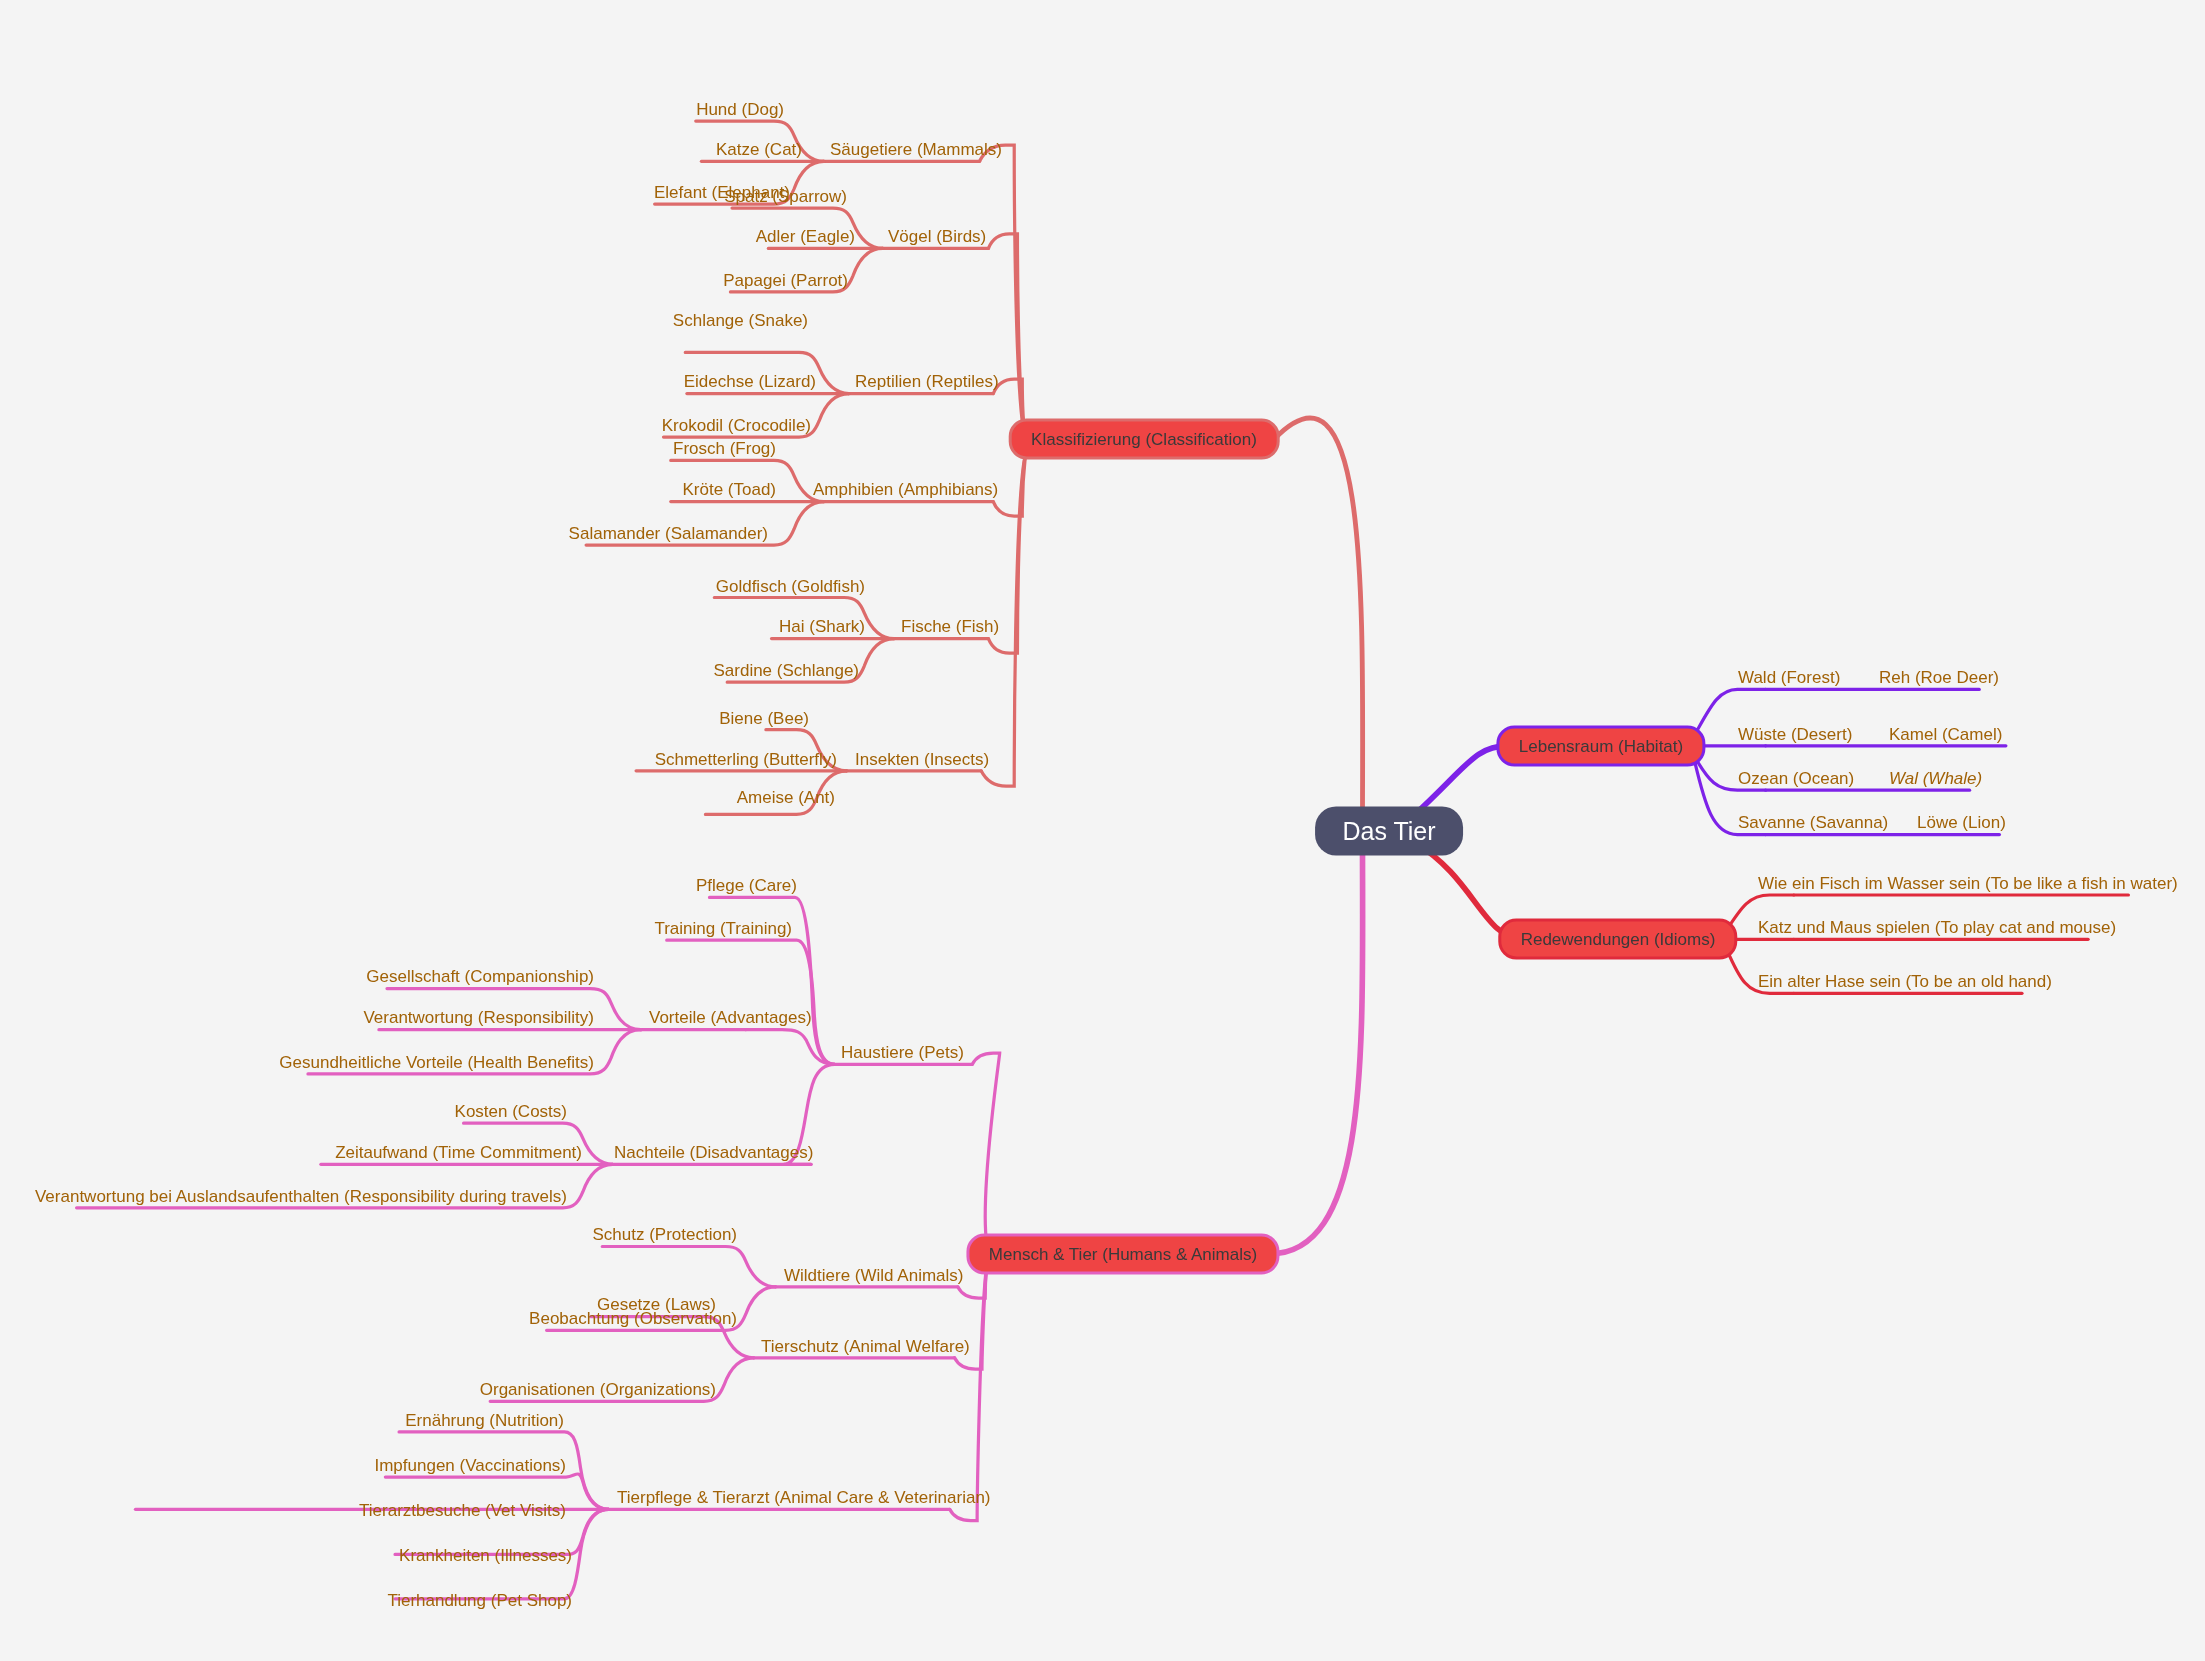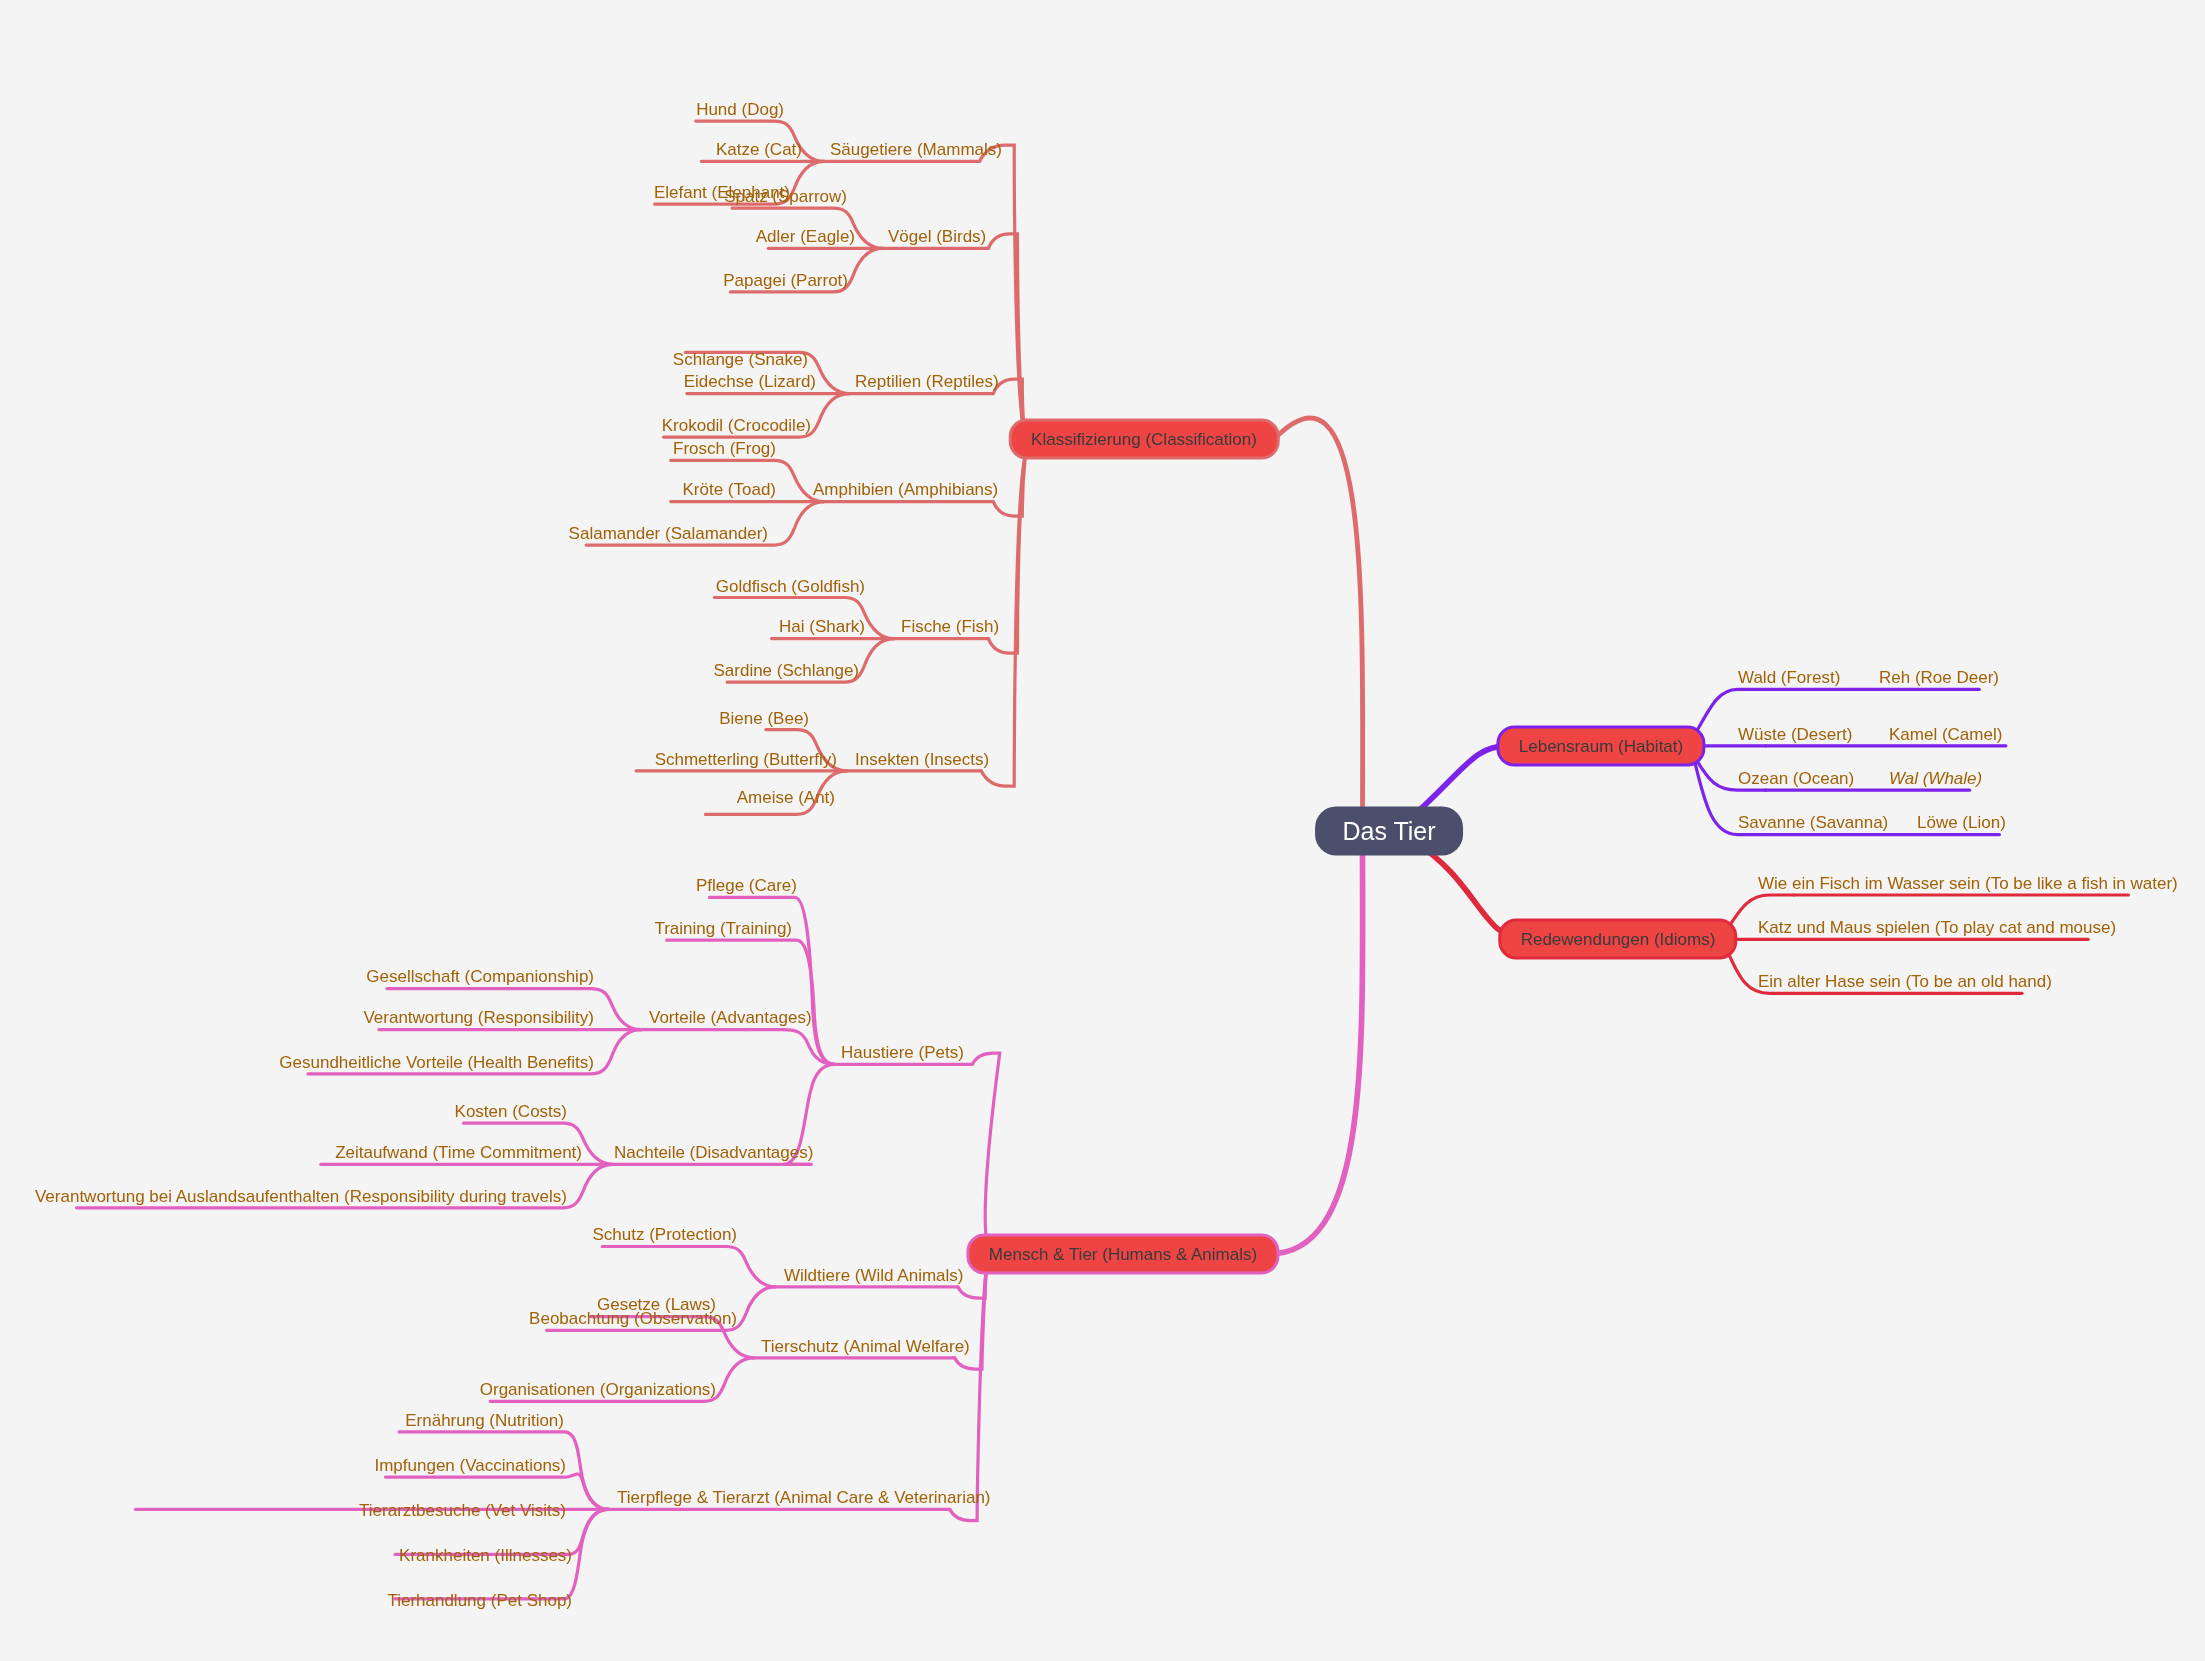--- a/index.html
+++ b/index.html
@@ -165,21 +165,21 @@
 <div class="lbl r" style="left:784px;top:118px;">Hund (Dog)</div>
 <div class="lbl r" style="left:790px;top:158px;margin-left:12px;">Katze (Cat)</div>
 <div class="lbl r" style="left:790px;top:201px;">Elefant (Elephant)</div>
 
 <div class="lbl l" style="left:888px;top:245px;">Vögel (Birds)</div>
 <div class="lbl r" style="left:847px;top:205px;">Spatz (Sparrow)</div>
 <div class="lbl r" style="left:855px;top:245px;">Adler (Eagle)</div>
 <div class="lbl r" style="left:848px;top:289px;">Papagei (Parrot)</div>
 
 <div class="lbl l" style="left:855px;top:390px;">Reptilien (Reptiles)</div>
-<div class="lbl r" style="left:808px;top:368px;text-align:right;">Schlange (Snake)</div>
+<div class="lbl r" style="left:808px;top:329px;text-align:right;">Schlange (Snake)</div>
 <div class="lbl r" style="left:816px;top:390px;">Eidechse (Lizard)</div>
 <div class="lbl r" style="left:811px;top:434px;">Krokodil (Crocodile)</div>
 
 <div class="lbl l" style="left:813px;top:498px;">Amphibien (Amphibians)</div>
 <div class="lbl r" style="left:776px;top:457px;">Frosch (Frog)</div>
 <div class="lbl r" style="left:776px;top:498px;">Kröte (Toad)</div>
 <div class="lbl r" style="left:768px;top:542px;">Salamander (Salamander)</div>
 
 <div class="lbl l" style="left:901px;top:635px;">Fische (Fish)</div>
 <div class="lbl r" style="left:865px;top:595px;">Goldfisch (Goldfish)</div>

